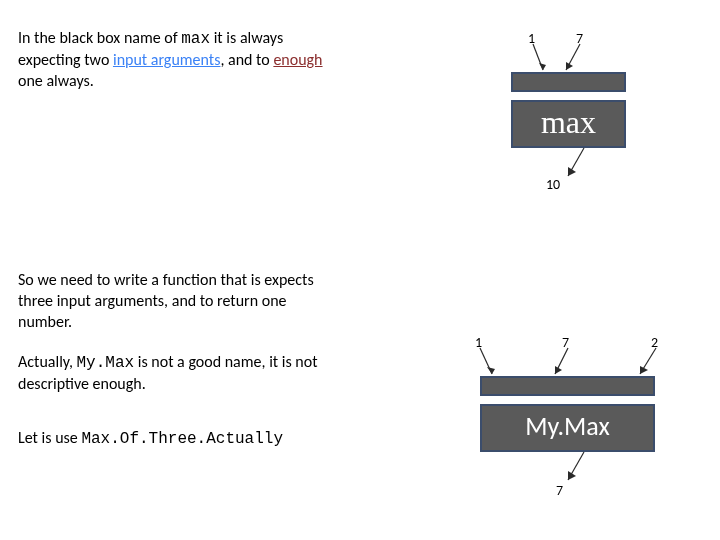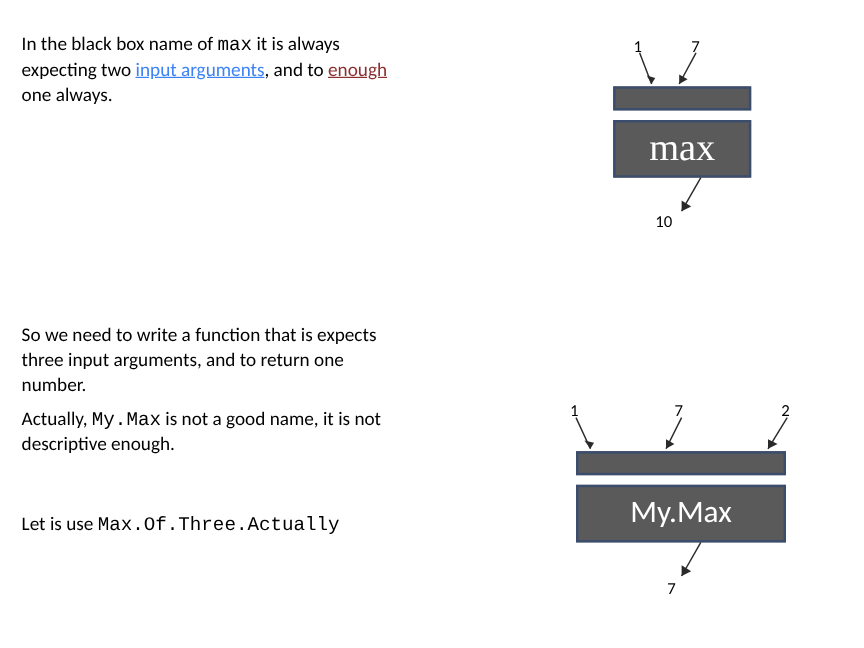--- a/index.html
+++ b/index.html
@@ -56,21 +56,21 @@
 </style>
 </head>
 <body>
 
 <div class="text-block" style="left:18px; top:28px; width:320px;">
   <span>In the black box name of </span><span class="code">max</span><span> it is always expecting two </span><span class="underline-blue">input arguments</span><span>, and to </span><span class="underline-red">enough</span><span> one always.</span>
 </div>
 
 <div class="text-block" style="left:18px; top:270px; width:310px;">So we need to write a function that is expects three input arguments, and to return one number.</div>
 
-<div class="text-block" style="left:18px; top:340px; width:330px;">
+<div class="text-block" style="left:18px; top:352px; width:330px;">
   <span>Actually, </span><span class="code">My.Max</span><span> is not a good name, it is not descriptive enough.</span>
 </div>
 
 <div class="text-block" style="left:18px; top:428px; width:330px;">
   <span>Let is use </span><span class="code">Max.Of.Three.Actually</span>
 </div>
 
 <div class="num" style="left:528px; top:30px;">1</div>
 <div class="num" style="left:576px; top:30px;">7</div>
 

